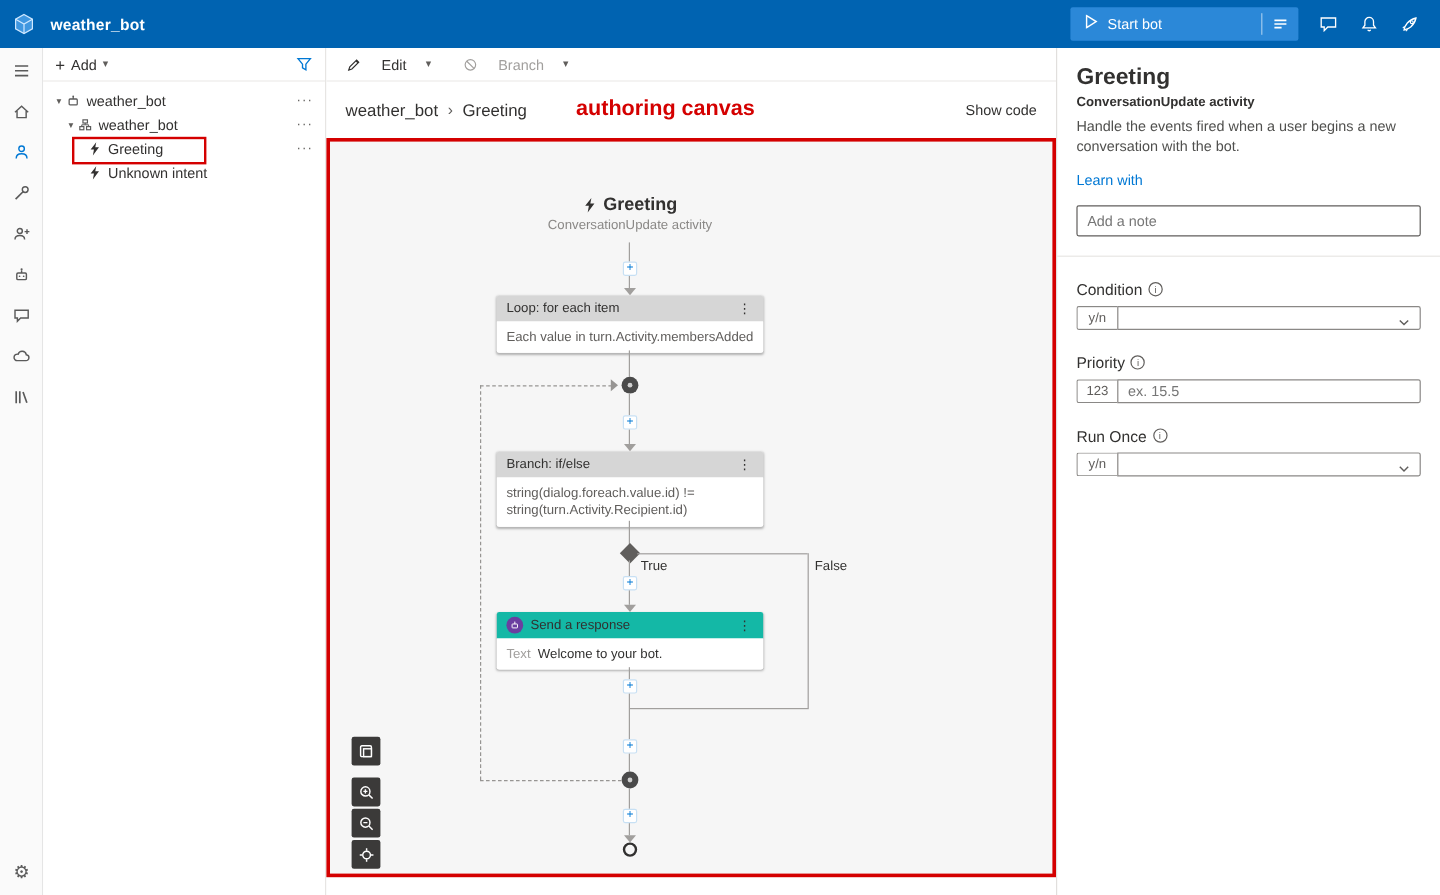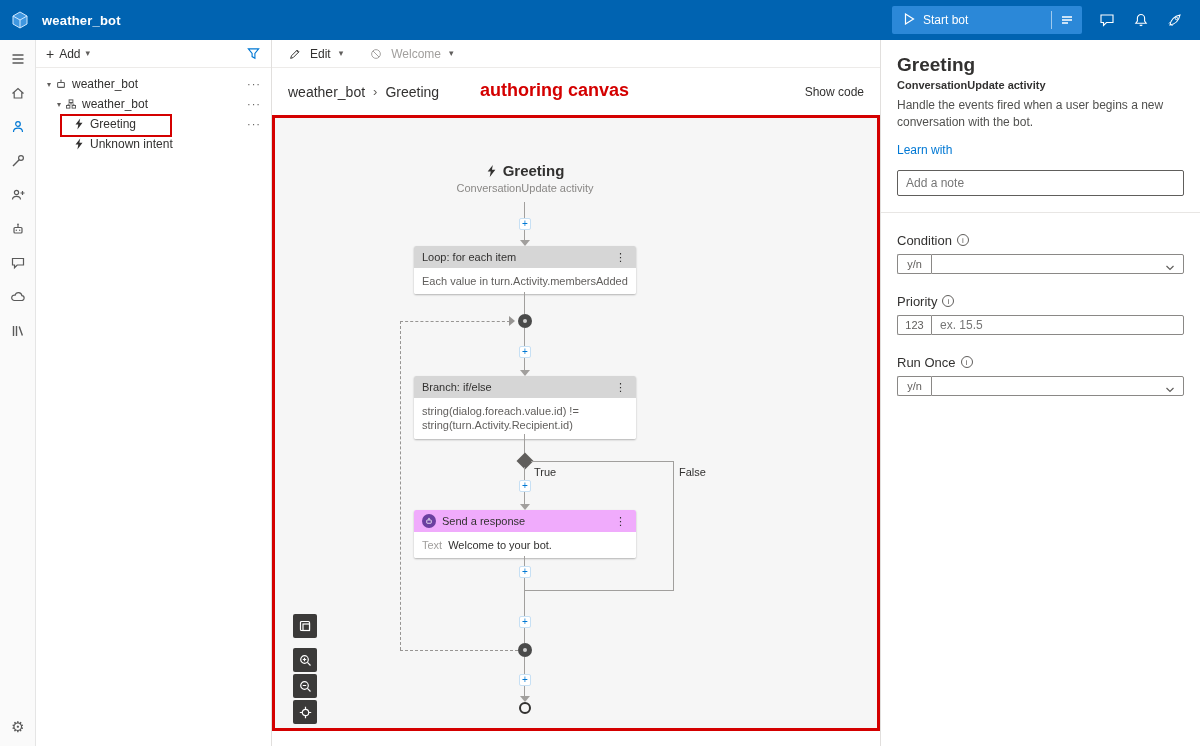--- a/index.html
+++ b/index.html
@@ -43,21 +43,21 @@
   .tlabel{flex:1;white-space:nowrap;overflow:hidden;}
   .tmore{color:#605e5c;font-size:11px;padding-right:10px;letter-spacing:1px;}
   .indent1{padding-left:8px;}
   .indent2{padding-left:18px;}
   .indent3{padding-left:36px;}
   .tree-redbox{position:absolute;left:24px;top:46px;width:112px;height:23px;border:2px solid var(--red);pointer-events:none;}
 
   
   .center{position:absolute;top:40px;left:272px;right:320px;bottom:0;background:#fff;}
   .ctoolbar{height:28px;border-bottom:1px solid #edebe9;display:flex;align-items:center;gap:26px;padding:0 16px;}
-  .tool-btn{display:flex;align-items:center;gap:8px;font-size:12px;color:#323130;cursor:pointer;text-align:center;}
+  .tool-btn{display:flex;align-items:center;gap:16px;font-size:12px;color:#323130;cursor:pointer;text-align:center;}
   .tool-btn.disabled{color:#a19f9d;cursor:default;}
   .crumbrow{height:47px;display:flex;align-items:center;padding:0 16px;position:relative;}
   .crumb{display:flex;align-items:center;gap:8px;font-size:14px;color:#323130;}
   .crumb-sep{color:#605e5c;font-size:13px;}
   .annotation{position:absolute;left:208px;top:12px;color:var(--red);font-size:18px;font-weight:bold;}
   .showcode{margin-left:auto;font-size:12px;color:#323130;cursor:pointer;}
 
   
   .canvas{position:relative;height:616px;border:3px solid var(--red);background:#f6f6f6;overflow:hidden;}
   .flow-title{position:absolute;left:90px;width:320px;top:44px;text-align:center;}
@@ -68,21 +68,21 @@
   .dashv{position:absolute;width:0;border-left:1px dashed #979593;left:125px;}
   .dashh{position:absolute;height:0;border-top:1px dashed #979593;}
   .plus{position:absolute;left:244px;width:12px;height:12px;background:#fff;border:1px solid #c7e0f4;border-radius:2px;color:var(--accent);font-size:10px;line-height:10px;text-align:center;cursor:pointer;}
   .arrow{position:absolute;left:245px;width:0;height:0;border-left:5px solid transparent;border-right:5px solid transparent;border-top:6px solid #a19f9d;}
   .arrow-r{position:absolute;width:0;height:0;border-top:5px solid transparent;border-bottom:5px solid transparent;border-left:6px solid #979593;}
   .node{position:absolute;left:139px;width:222px;background:#fff;box-shadow:0 1px 2px rgba(0,0,0,.28);border-radius:2px;cursor:pointer;}
   .node-head{height:22px;background:#d6d6d6;display:flex;align-items:center;padding:8px 8px;font-size:11px;color:#323130;border-radius:2px 2px 0 0;}
   .node-head .nh-title{flex:1;}
   .nh-menu{color:#323130;font-size:11px;cursor:pointer;padding:0 2px;}
   .node-body{padding:6px 8px;font-size:11px;color:#605e5c;line-height:1.3;background:#fff;border-radius:0 0 2px 2px;}
-  .send .node-head{background:#f0abfc;}
+  .send .node-head{background:#14b8a6;}
   .send-ico{width:14px;height:14px;border-radius:50%;background:#6b3fa0;display:flex;align-items:center;justify-content:center;margin-right:6px;flex:0 0 auto;}
   .send-body{display:flex;gap:6px;color:#323130;}
   .send-pre{color:#a19f9d;}
   .diamond{position:absolute;left:244px;width:12px;height:12px;background:#605e5c;transform:rotate(45deg);}
   .blabel{position:absolute;font-size:11px;color:#323130;text-align:center;}
   .loopmark{position:absolute;left:243px;width:14px;height:14px;border-radius:50%;background:#4a4a4a;display:flex;align-items:center;justify-content:center;}
   .loopmark::after{content:"";width:4px;height:4px;border-radius:50%;background:#d0d0d0;}
   .endmark{position:absolute;left:244px;width:12px;height:12px;border-radius:50%;border:2px solid #323130;background:#f6f6f6;}
   .cbtn{position:absolute;left:18px;width:24px;height:24px;background:#3b3a39;border-radius:2px;display:flex;align-items:center;justify-content:center;cursor:pointer;}
 
@@ -277,21 +277,21 @@
             <path d="M3 13 L4 10 L10.5 3.5 L12.5 5.5 L6 12 Z M9.8 4.2 L11.8 6.2" stroke="#323130" stroke-width="1.1" fill="none"></path>
           </svg>
         <span>Edit</span>
         <span class="chev">▾</span>
       </span>
       <span class="tool-btn disabled">
         <svg width="14" height="14" viewBox="0 0 16 16">
             <circle cx="8" cy="8" r="5" stroke="#a19f9d" stroke-width="1.1" fill="none"></circle>
             <path d="M4.6 4.6 L11.4 11.4" stroke="#a19f9d" stroke-width="1.1"></path>
           </svg>
-        <span>Welcome</span>
+        <span>Branch</span>
         <span class="chev">▾</span>
       </span>
     </div>
 
     <div class="crumbrow">
       <span class="crumb">
         <span>weather_bot</span>
         <span class="crumb-sep">›</span>
         <span>Greeting</span>
       </span>

